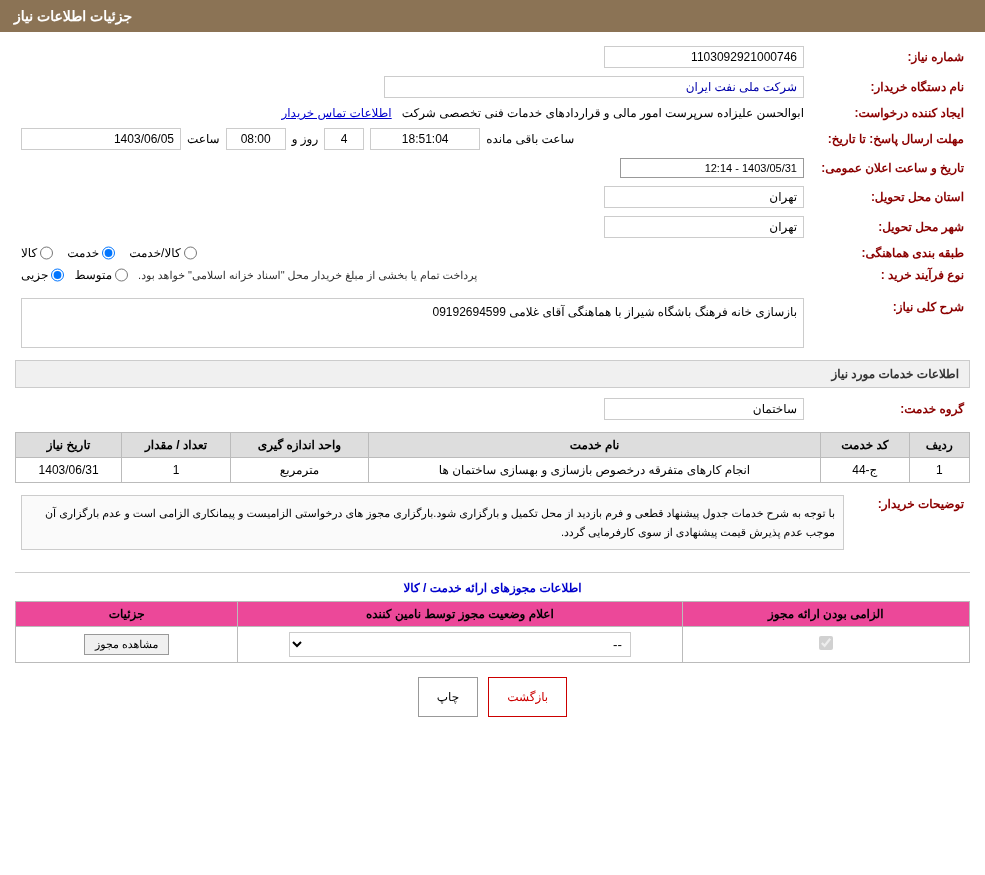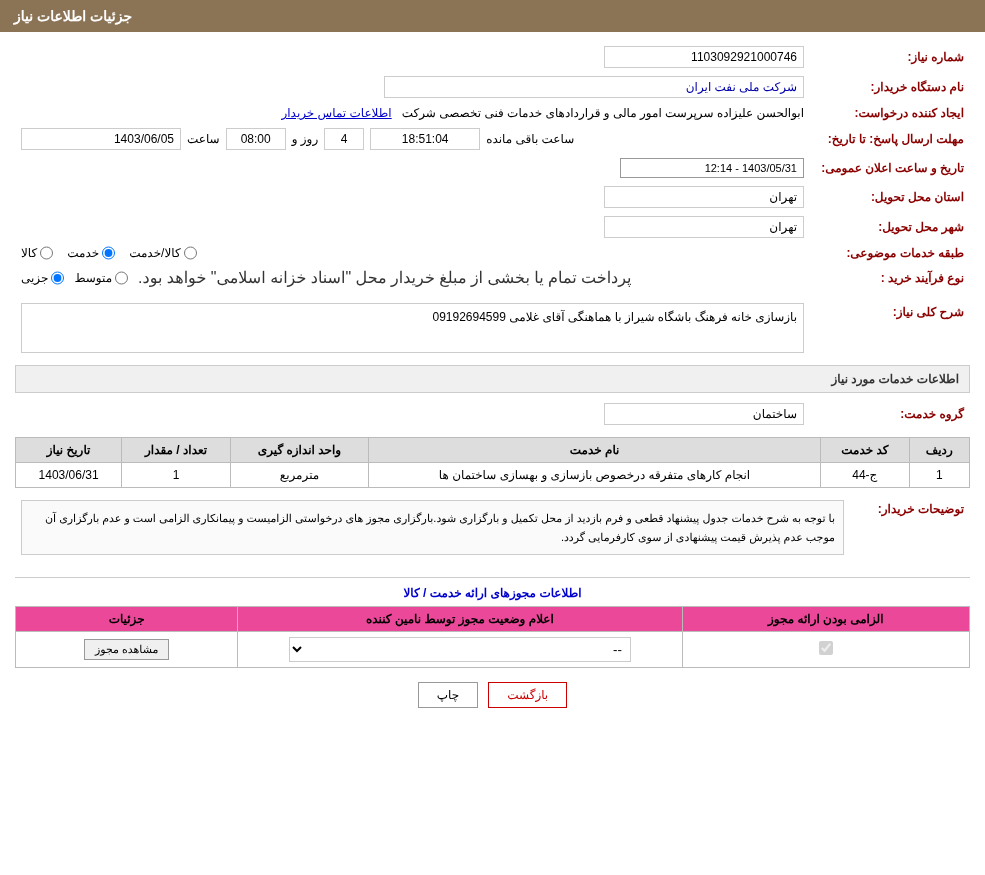--- a/index.html
+++ b/index.html
@@ -91,21 +91,21 @@
       align-items: center;
       flex-direction: row-reverse;
     }
     .radio-item {
       display: flex;
       gap: 3px;
       flex-direction: row-reverse;
     }
     .purchase-note {
       color: #333;
-      font-size: 16px;
+      font-size: 11px;
     }
     .sharh-box {
       width: 100%;
       border: 1px solid #ccc;
       padding: 6px;
       min-height: 50px;
       background: #fff;
       direction: rtl;
     }
     .services-table {
@@ -162,21 +162,21 @@
     .btn-row {
       text-align: center;
       margin: 14px 0;
       display: flex;
       gap: 10px;
       justify-content: center;
     }
     .btn-print {
       background: #fff;
       border: 1px solid #999;
-      padding: 5px 18px;
+      padding: 12px 18px;
       cursor: pointer;
       font-family: Tahoma, Arial, sans-serif;
       font-size: 12px;
     }
     .btn-back {
       background: #fff;
       border: 1px solid #cc0000;
       color: #cc0000;
       padding: 5px 18px;
       cursor: pointer;
@@ -280,21 +280,21 @@
       </tr>
 
       <tr>
         <td class="label-cell">شهر محل تحویل:</td>
         <td class="value-cell">
           <span class="input-box" style="min-width:200px; display:inline-block;">تهران</span>
         </td>
       </tr>
 
       <tr>
-        <td class="label-cell">طبقه خدمات موضوعی:</td>
+        <td class="label-cell">طبقه بندی هماهنگی:</td>
         <td class="value-cell">
           <div class="radio-group">
             <div class="radio-item">
               <span>کالا</span>
               <input type="radio" name="category" value="kala" style="">
             </div>
             <div class="radio-item">
               <span>خدمت</span>
               <input type="radio" name="category" value="khedmat" checked="" style="">
             </div>

